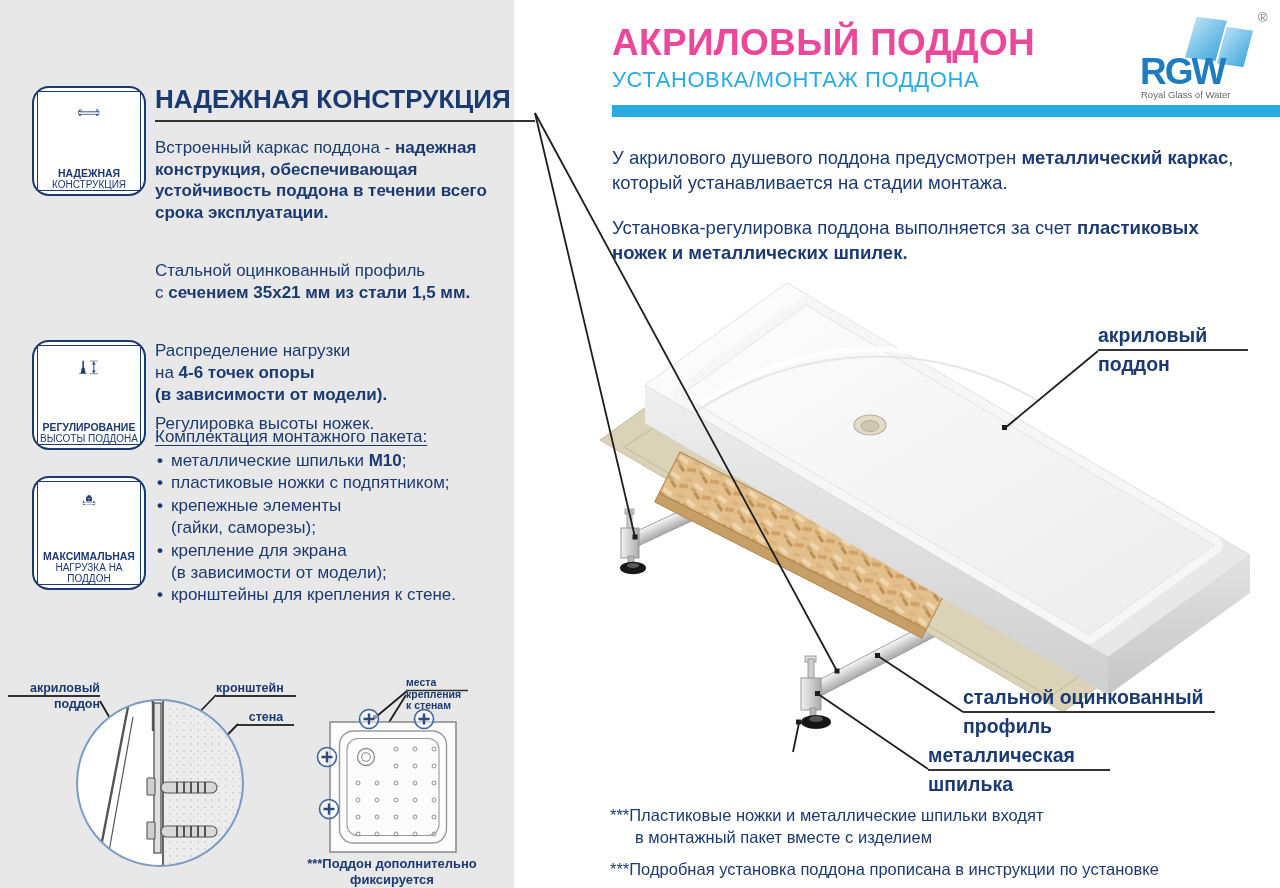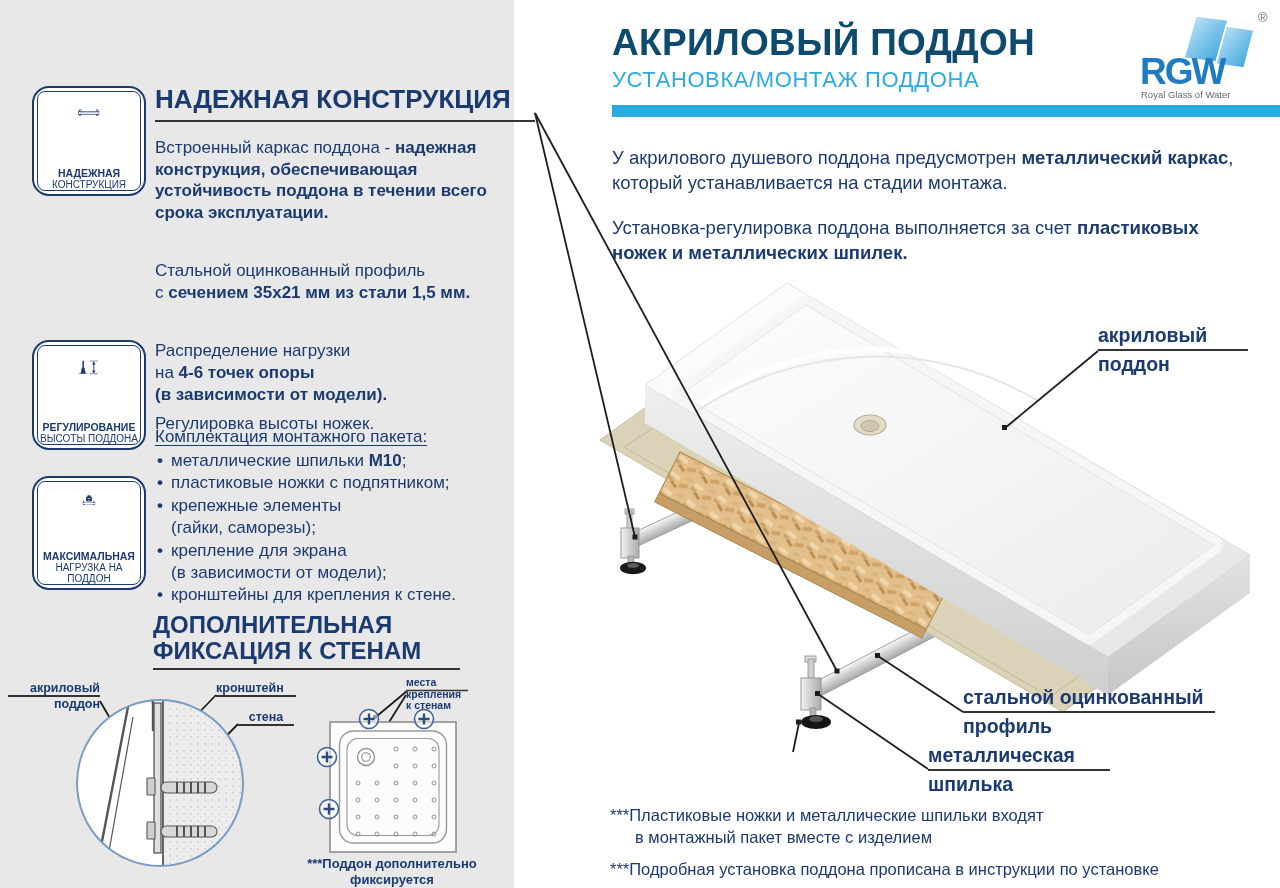--- a/index.html
+++ b/index.html
@@ -3,21 +3,21 @@
 <meta charset="utf-8">
 <style>
   html,body{margin:0;padding:0;background:#fff;}
   .page{position:relative;width:1280px;height:888px;overflow:hidden;background:#fff;
         font-family:"Liberation Sans", sans-serif;color:#1b3a70;}
   .abs{position:absolute;z-index:2;}
   .left-panel{position:absolute;left:0;top:0;width:514px;height:888px;background:#e8e8e8;z-index:0;}
   #art{position:absolute;left:0;top:0;z-index:1;}
 
   
-  .title{left:612px;top:22px;font-size:37px;font-weight:bold;color:#0c4a6e;letter-spacing:.3px;}
+  .title{left:612px;top:22px;font-size:37px;font-weight:bold;color:#ec4899;letter-spacing:.3px;}
   .subtitle{left:612px;top:67px;font-size:22px;color:#29abe2;letter-spacing:.6px;}
   .accent-bar{left:612px;top:105px;width:668px;height:12px;background:#29abe2;}
   .logo{left:1134px;top:8px;width:140px;height:96px;}
 
   
   .para{left:612px;width:645px;font-size:18.5px;line-height:25px;}
   .para b{font-weight:bold;}
   #p1{top:126px;} #p2{top:196px;}
 
   
@@ -299,21 +299,21 @@
 
   <div class="abs fn" id="fn1">
     <div>***Пластиковые ножки и металлические шпильки входят</div>
     <div class="ind">в монтажный пакет вместе с изделием</div>
   </div>
   <div class="abs fn" id="fn2">***Подробная установка поддона прописана в инструкции по установке</div>
 
   <style>
     .badge{position:absolute;left:32px;width:110px;height:106px;background:#fff;border:2.2px solid #1b3a70;
            border-radius:17px;z-index:2;}
-    .badge .inner{position:absolute;inset:3px;border:1.4px solid #1b3a70;border-radius:8px;
+    .badge .inner{position:absolute;inset:3px;border:1.4px solid #1b3a70;border-radius:0;
                   display:flex;flex-direction:column;align-items:center;padding-top:13px;box-sizing:border-box;gap:44px;}
     .badge .lbl{text-align:center;line-height:11px;margin-top:1px;}
     .badge .l1{font-size:10.5px;font-weight:bold;color:#1b3a70;}
     .badge .l2{font-size:10px;color:#1b3a70;}
   </style>
 
   <div class="badge" style="top:86px">
     <div class="inner">
       <svg width="74" height="56" viewBox="0 0 74 60">
         <g stroke="#1b3a70" stroke-width="2" fill="#fff">
@@ -389,24 +389,20 @@
   <div class="abs kit-h">Комплектация монтажного пакета:</div>
   <ul class="abs kit-list">
     <li><span>металлические шпильки </span><b>М10</b><span>;</span></li>
     <li>пластиковые ножки с подпятником;</li>
     <li>крепежные элементы
 (гайки, саморезы);</li>
     <li>крепление для экрана
 (в зависимости от модели);</li>
     <li>кронштейны для крепления к стене.</li>
   </ul>
-  <div class="abs fix-heading">
-    <div>ДОПОЛНИТЕЛЬНАЯ</div>
-    <div>ФИКСАЦИЯ К СТЕНАМ</div>
-  </div>
 
   <div class="abs dlabel lb-tray">
     <span class="u">акриловый</span>
     <span>поддон</span>
   </div>
   <div class="abs dlabel lb-bracket">
     <span class="u">кронштейн</span>
   </div>
   <div class="abs dlabel lb-wall">
     <span class="u">стена</span>

